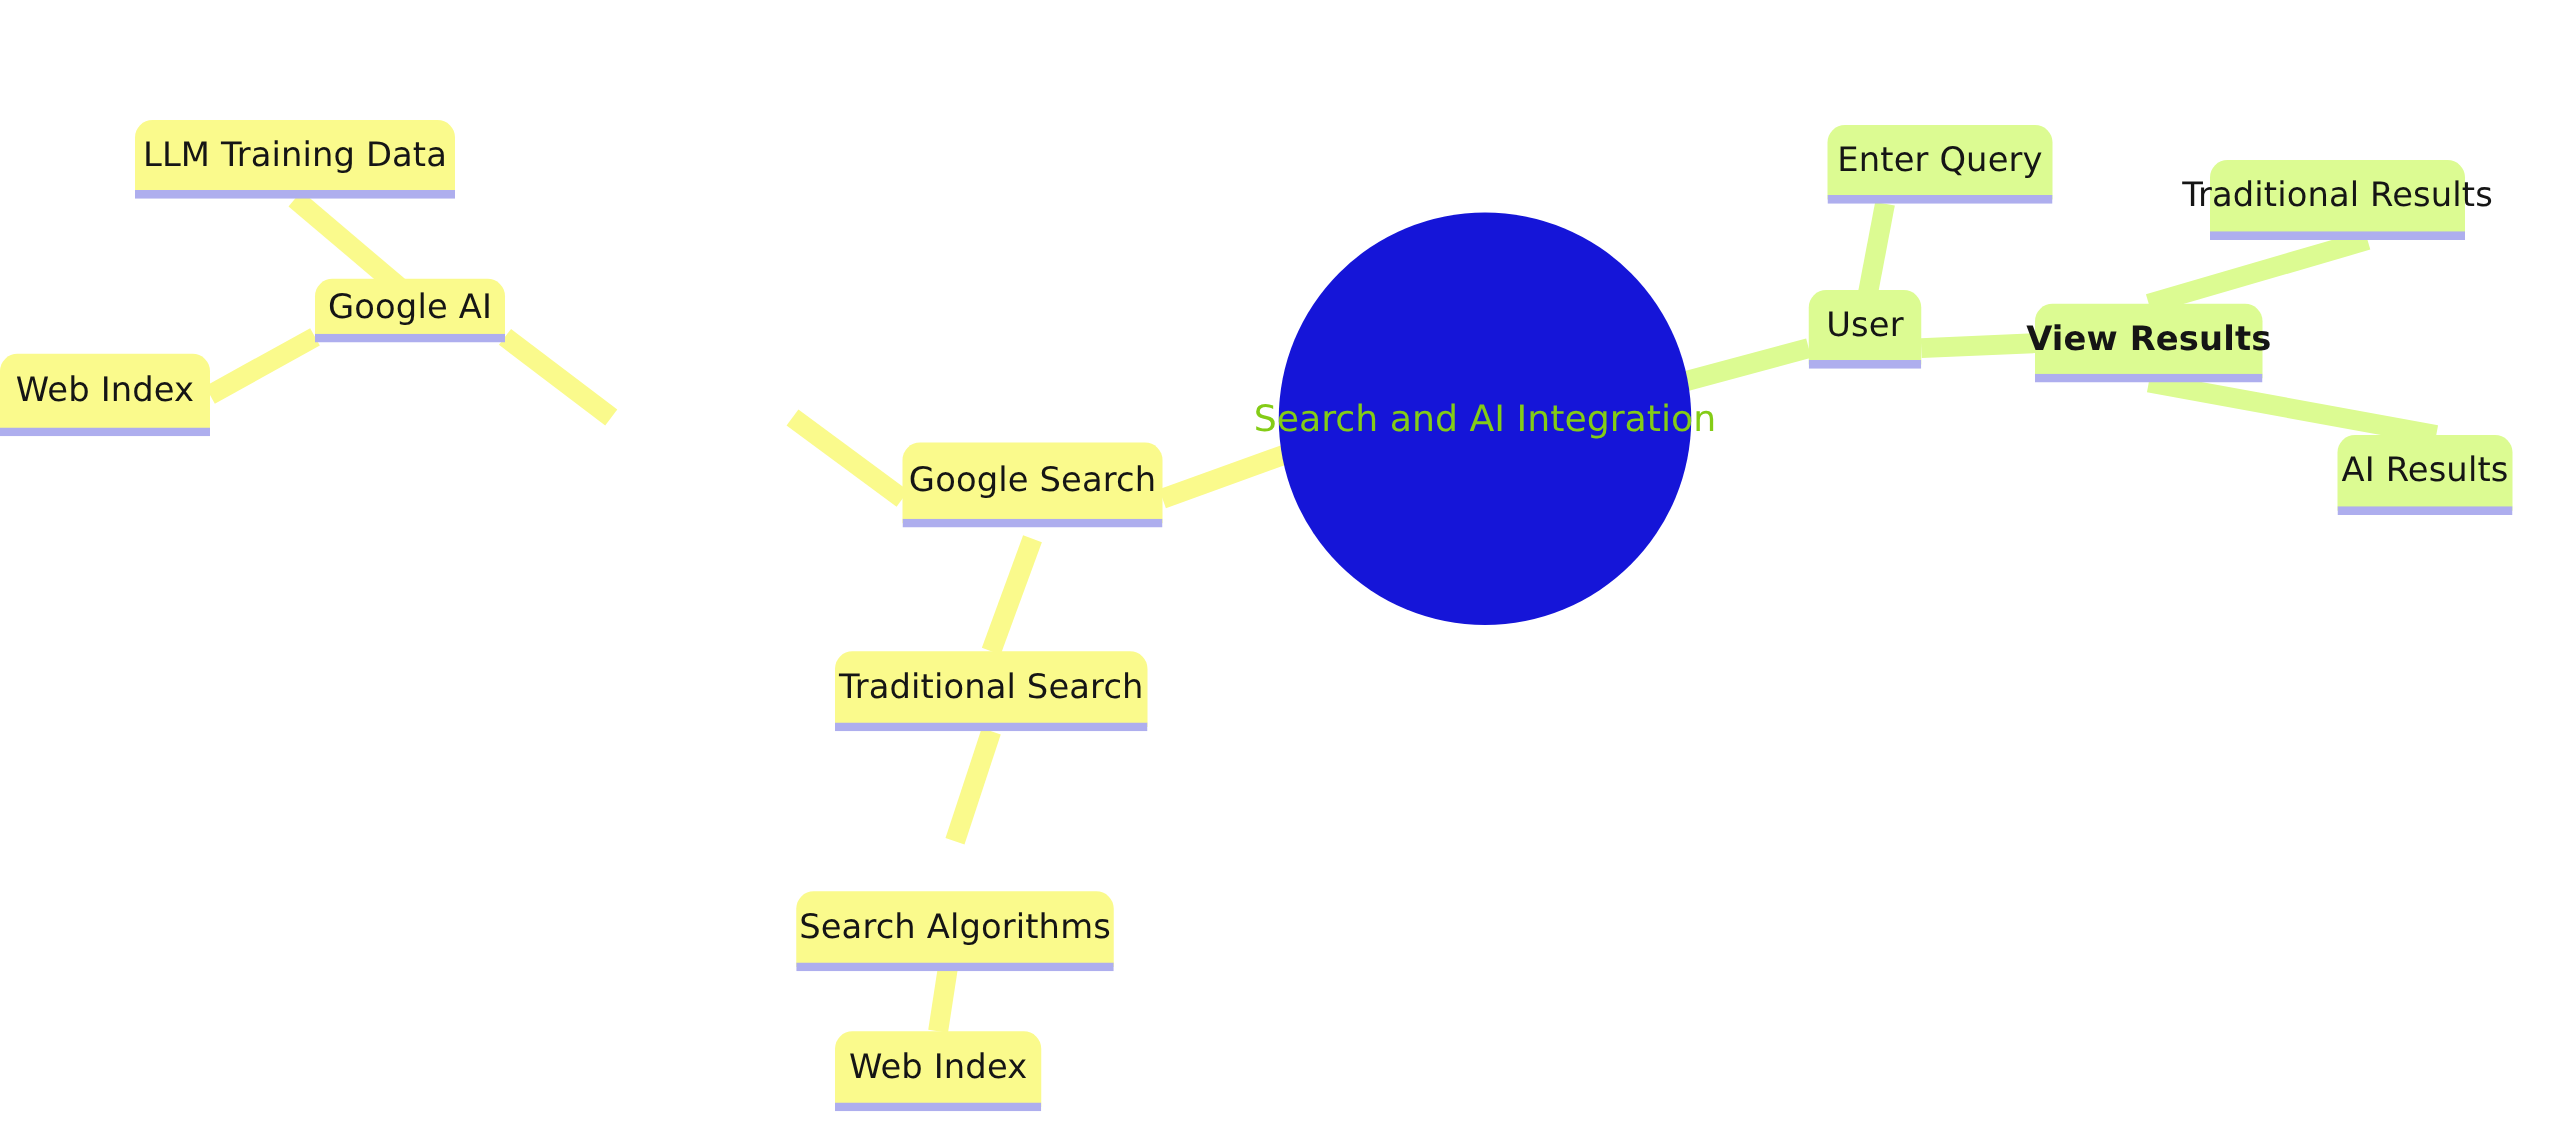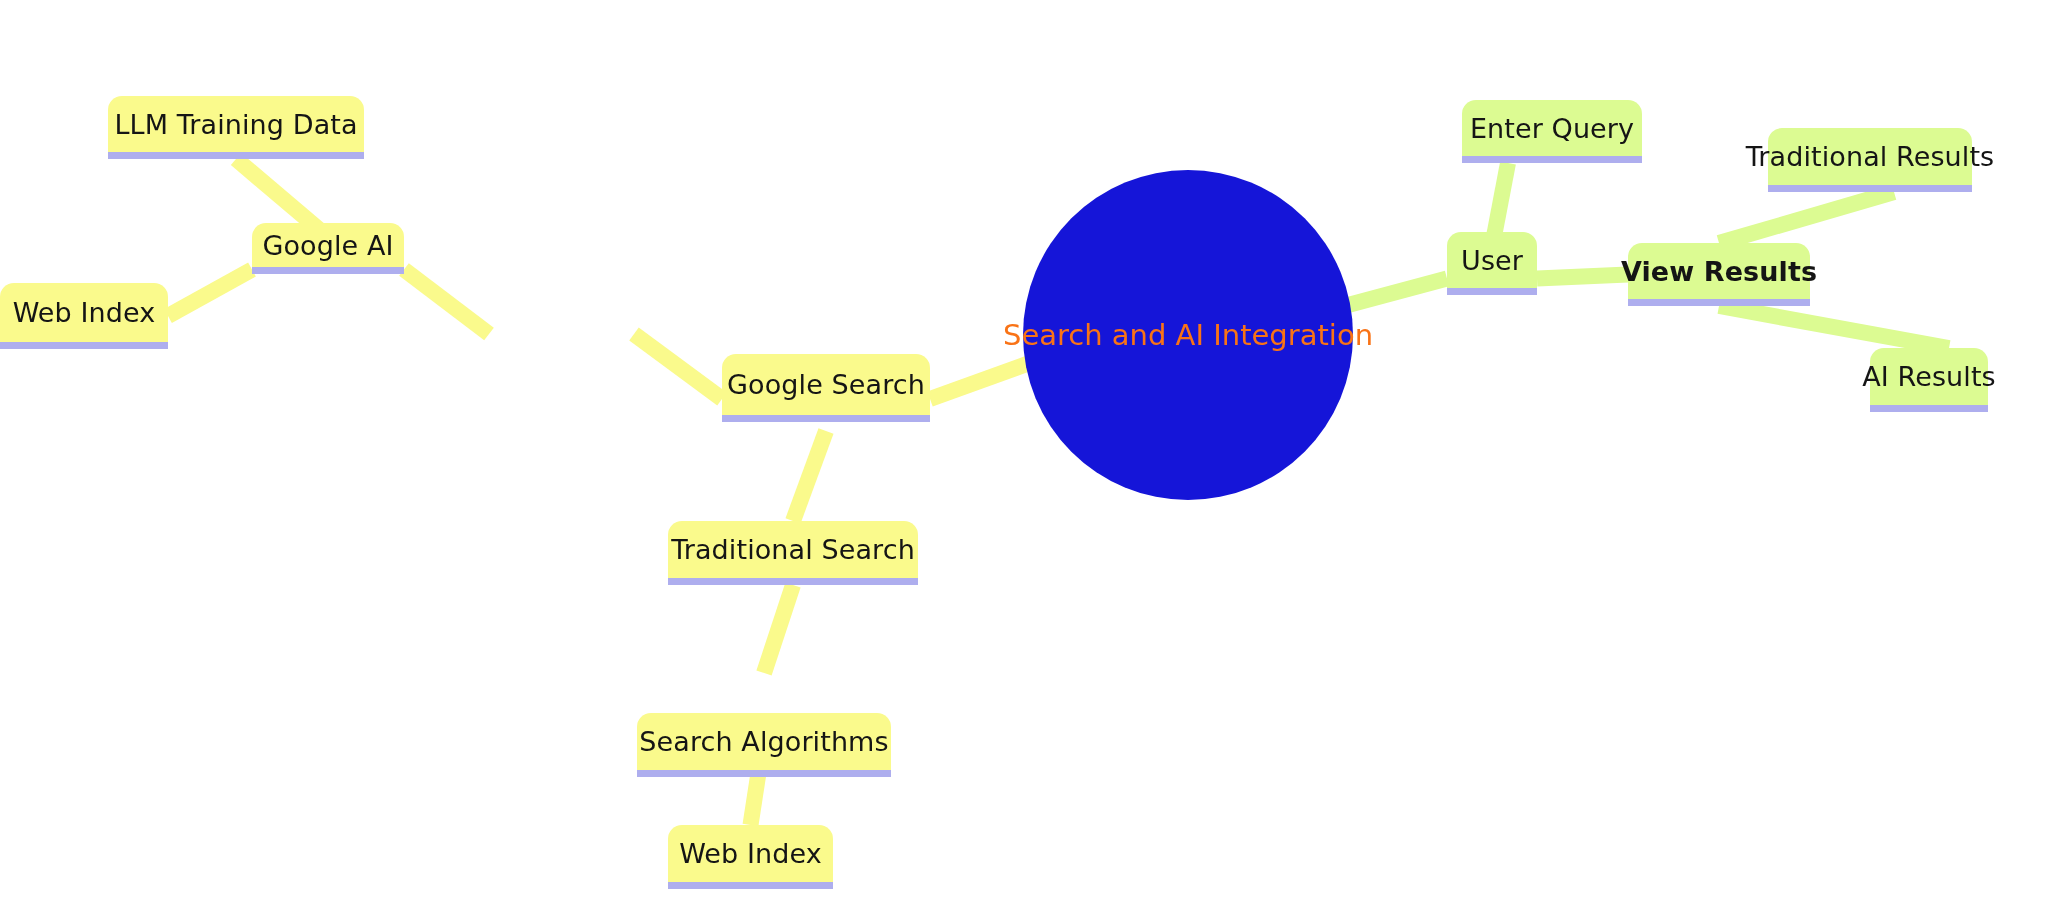--- a/index.html
+++ b/index.html
@@ -65,21 +65,21 @@
       <g>
         <path d="M 1537 278.5 Q 1582.5 276.5 1628 274.5" stroke="#dcfb92" stroke-width="16" stroke-linecap="butt" fill="none"></path>
       </g>
       <g>
         <path d="M 1719 243 Q 1806.5 217.5 1894 192" stroke="#dcfb92" stroke-width="16" stroke-linecap="butt" fill="none"></path>
       </g>
       <g>
         <path d="M 1719 306 Q 1834 327 1949 348" stroke="#dcfb92" stroke-width="16" stroke-linecap="butt" fill="none"></path>
       </g>
     </svg>
-<div class="root-node" style="left: 1023px; top: 170px; width: 330px; height: 330px; background: rgb(21, 21, 216); color: #f97316;">
+<div class="root-node" style="left: 1023px; top: 170px; width: 330px; height: 330px; background: rgb(21, 21, 216); color: #84cc16;">
       <span>Search and AI Integration</span>
     </div>
     <div class="node branch-left" style="left: 108px; top: 96px; width: 256px; height: 63px;">
       <span>LLM Training Data</span>
     </div>
     <div class="node branch-left" style="left: 252px; top: 223px; width: 152px; height: 51px;">
       <span>Google AI</span>
     </div>
     <div class="node branch-left" style="left: 0px; top: 283px; width: 168px; height: 66px;">
       <span>Web Index</span>
@@ -101,16 +101,16 @@
     </div>
     <div class="node branch-right" style="left: 1447px; top: 232px; width: 90px; height: 63px;">
       <span>User</span>
     </div>
     <div class="node branch-right" style="left: 1628px; top: 243px; width: 182px; height: 63px; font-weight: bold;">
       <span>View Results</span>
     </div>
     <div class="node branch-right" style="left: 1768px; top: 128px; width: 204px; height: 64px;">
       <span>Traditional Results</span>
     </div>
-    <div class="node branch-right" style="left: 1870px; top: 348px; width: 118px; height: 64px;">
+    <div class="node branch-right" style="left: 1870px; top: 348px; width: 140px; height: 64px;">
       <span>AI Results</span>
     </div>
   </div>
 
 </body></html>

